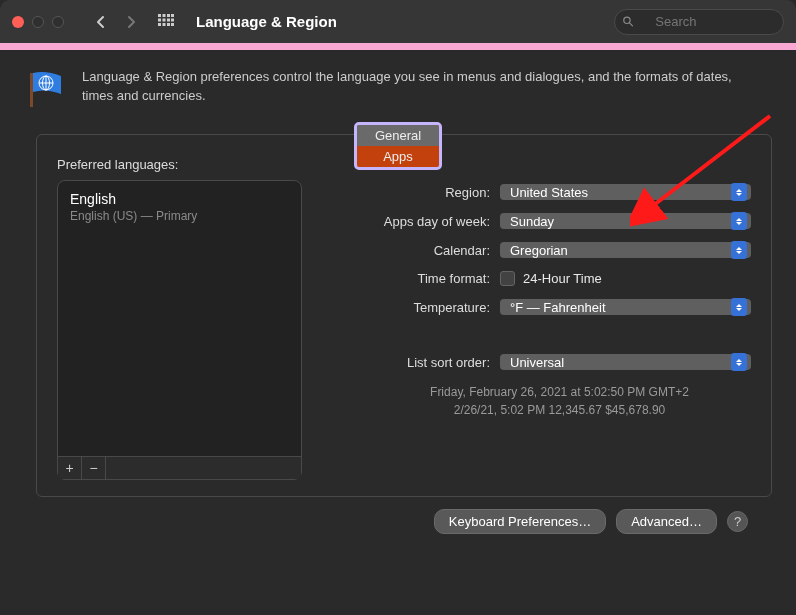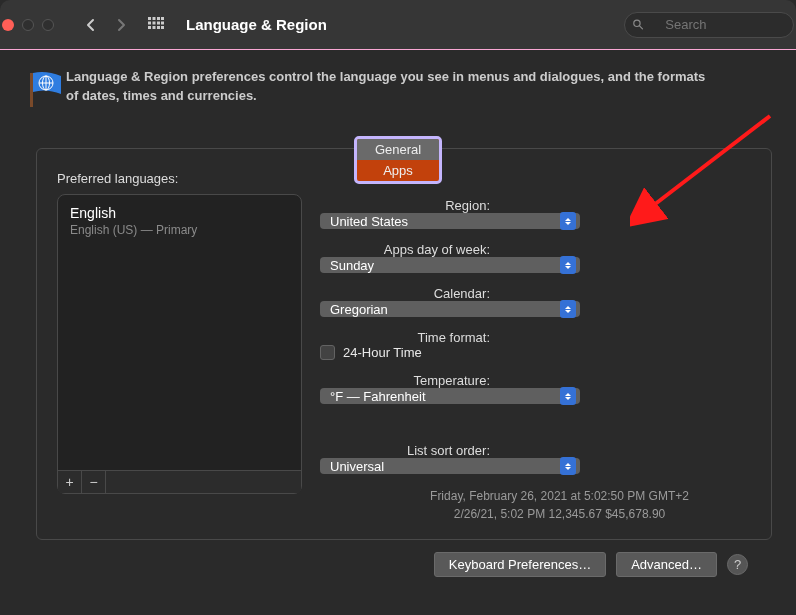--- a/index.html
+++ b/index.html
@@ -12,23 +12,23 @@
       overflow: hidden;
       border-radius: 10px;
     }
 
     
     .titlebar {
       height: 50px;
       background: #363636;
       display: flex;
       align-items: center;
-      padding: 0 2px;
+      padding: 0 12px;
       gap: 8px;
-      border-bottom: 1px solid #f9a8d4;
+      border-bottom: 7px solid #f9a8d4;
     }
     .traffic-lights { display: flex; gap: 8px; margin-right: 18px; }
     .tl { width: 12px; height: 12px; border-radius: 50%; }
     .tl-close { background: #ff5f57; }
     .tl-min { background: #2f2f2f; border: 1px solid #555; }
     .tl-max { background: #2f2f2f; border: 1px solid #555; }
 
     .navbtn { width: 22px; height: 22px; display: flex; align-items: center; justify-content: center; color: #888; cursor: default; }
     .navbtn.enabled { color: #ccc; }
     .grid-icon { width: 24px; height: 24px; display: flex; align-items:center; justify-content:center; color:#ccc; margin: 0 10px 0 4px;}
@@ -39,21 +39,21 @@
       height: 26px; width: 170px; display: flex; align-items: center;
       padding: 0 8px; gap: 22px; color: #8a8a8a;
     }
     .searchbox input {
       background: transparent; border: none; outline: none; color: #ddd;
       font-size: 13px; width: 100%;
     }
 
     
     .content { padding: 18px 24px 16px 24px; }
-    .intro { display: flex; gap: 0; align-items: flex-start; margin-bottom: 28px; font-weight: bold; }
+    .intro { display: flex; gap: 16px; align-items: flex-start; margin-bottom: 14px; }
     .flag-icon { width: 42px; height: 40px; flex-shrink: 0; }
     .intro-text { color: #ccc; font-size: 13px; line-height: 1.45; max-width: 650px; }
 
     
     .tabbar {
       text-align: center;
       position: relative;
       z-index: 2;
       height: 24px;
     }
@@ -97,21 +97,21 @@
     .lang-item { padding: 4px 12px; }
     .lang-item .primary { color: #fff; font-size: 14px; }
     .lang-item .secondary { color: #8a8a8a; font-size: 12px; margin-top: 2px; }
     .lang-footer { display: flex; border-top: 1px solid #494949; background: #2c2c2c; border-radius: 0 0 4px 4px; }
     .lang-footer .fbtn {
       width: 24px; height: 22px; display: flex; align-items: center; justify-content: center;
       border-right: 1px solid #494949; color: #ccc; font-size: 14px;
     }
 
     .settings-column { flex: 1; padding-top: 4px; }
-    .form-row { display: flex; margin-bottom: 13px; flex-direction: column; }
+    .form-row { display: flex; align-items: center; margin-bottom: 13px; }
     .form-row .label { width: 180px; text-align: right; padding-right: 10px; color: #ddd; }
     .form-row .control { flex: 1; max-width: 260px; }
 
     .popup {
       background: #5f5f5f; border-radius: 4px; height: 16px;
       display: flex; align-items: center; padding: 0 4px 0 10px;
       color: #fff; font-size: 13px; position: relative;
       cursor: default;
     }
     .popup-text { flex: 1; }
@@ -135,21 +135,21 @@
 
     .example-block { margin-left: 48px; margin-top: 8px; color: #9a9a9a; font-size: 12px; text-align: center; line-height: 1.5; }
 
     
     .footer {
       display: flex; justify-content: flex-end; align-items: center;
       gap: 10px; padding: 12px 24px 0 24px;
     }
     .btn {
       background: #595959; color: #fff; border: 1px solid #6a6a6a;
-      border-radius: 3px; padding: 4px 14px; font-size: 13px; cursor: default;
+      border-radius: 10px; padding: 4px 14px; font-size: 13px; cursor: default;
     }
     .help {
       width: 21px; height: 21px; border-radius: 50%;
       background: #555; color: #ccc; display: flex; align-items:center; justify-content:center;
       font-size: 13px; border: 1px solid #6a6a6a;
     }
 
     
     .red-arrow {
       position: absolute;

